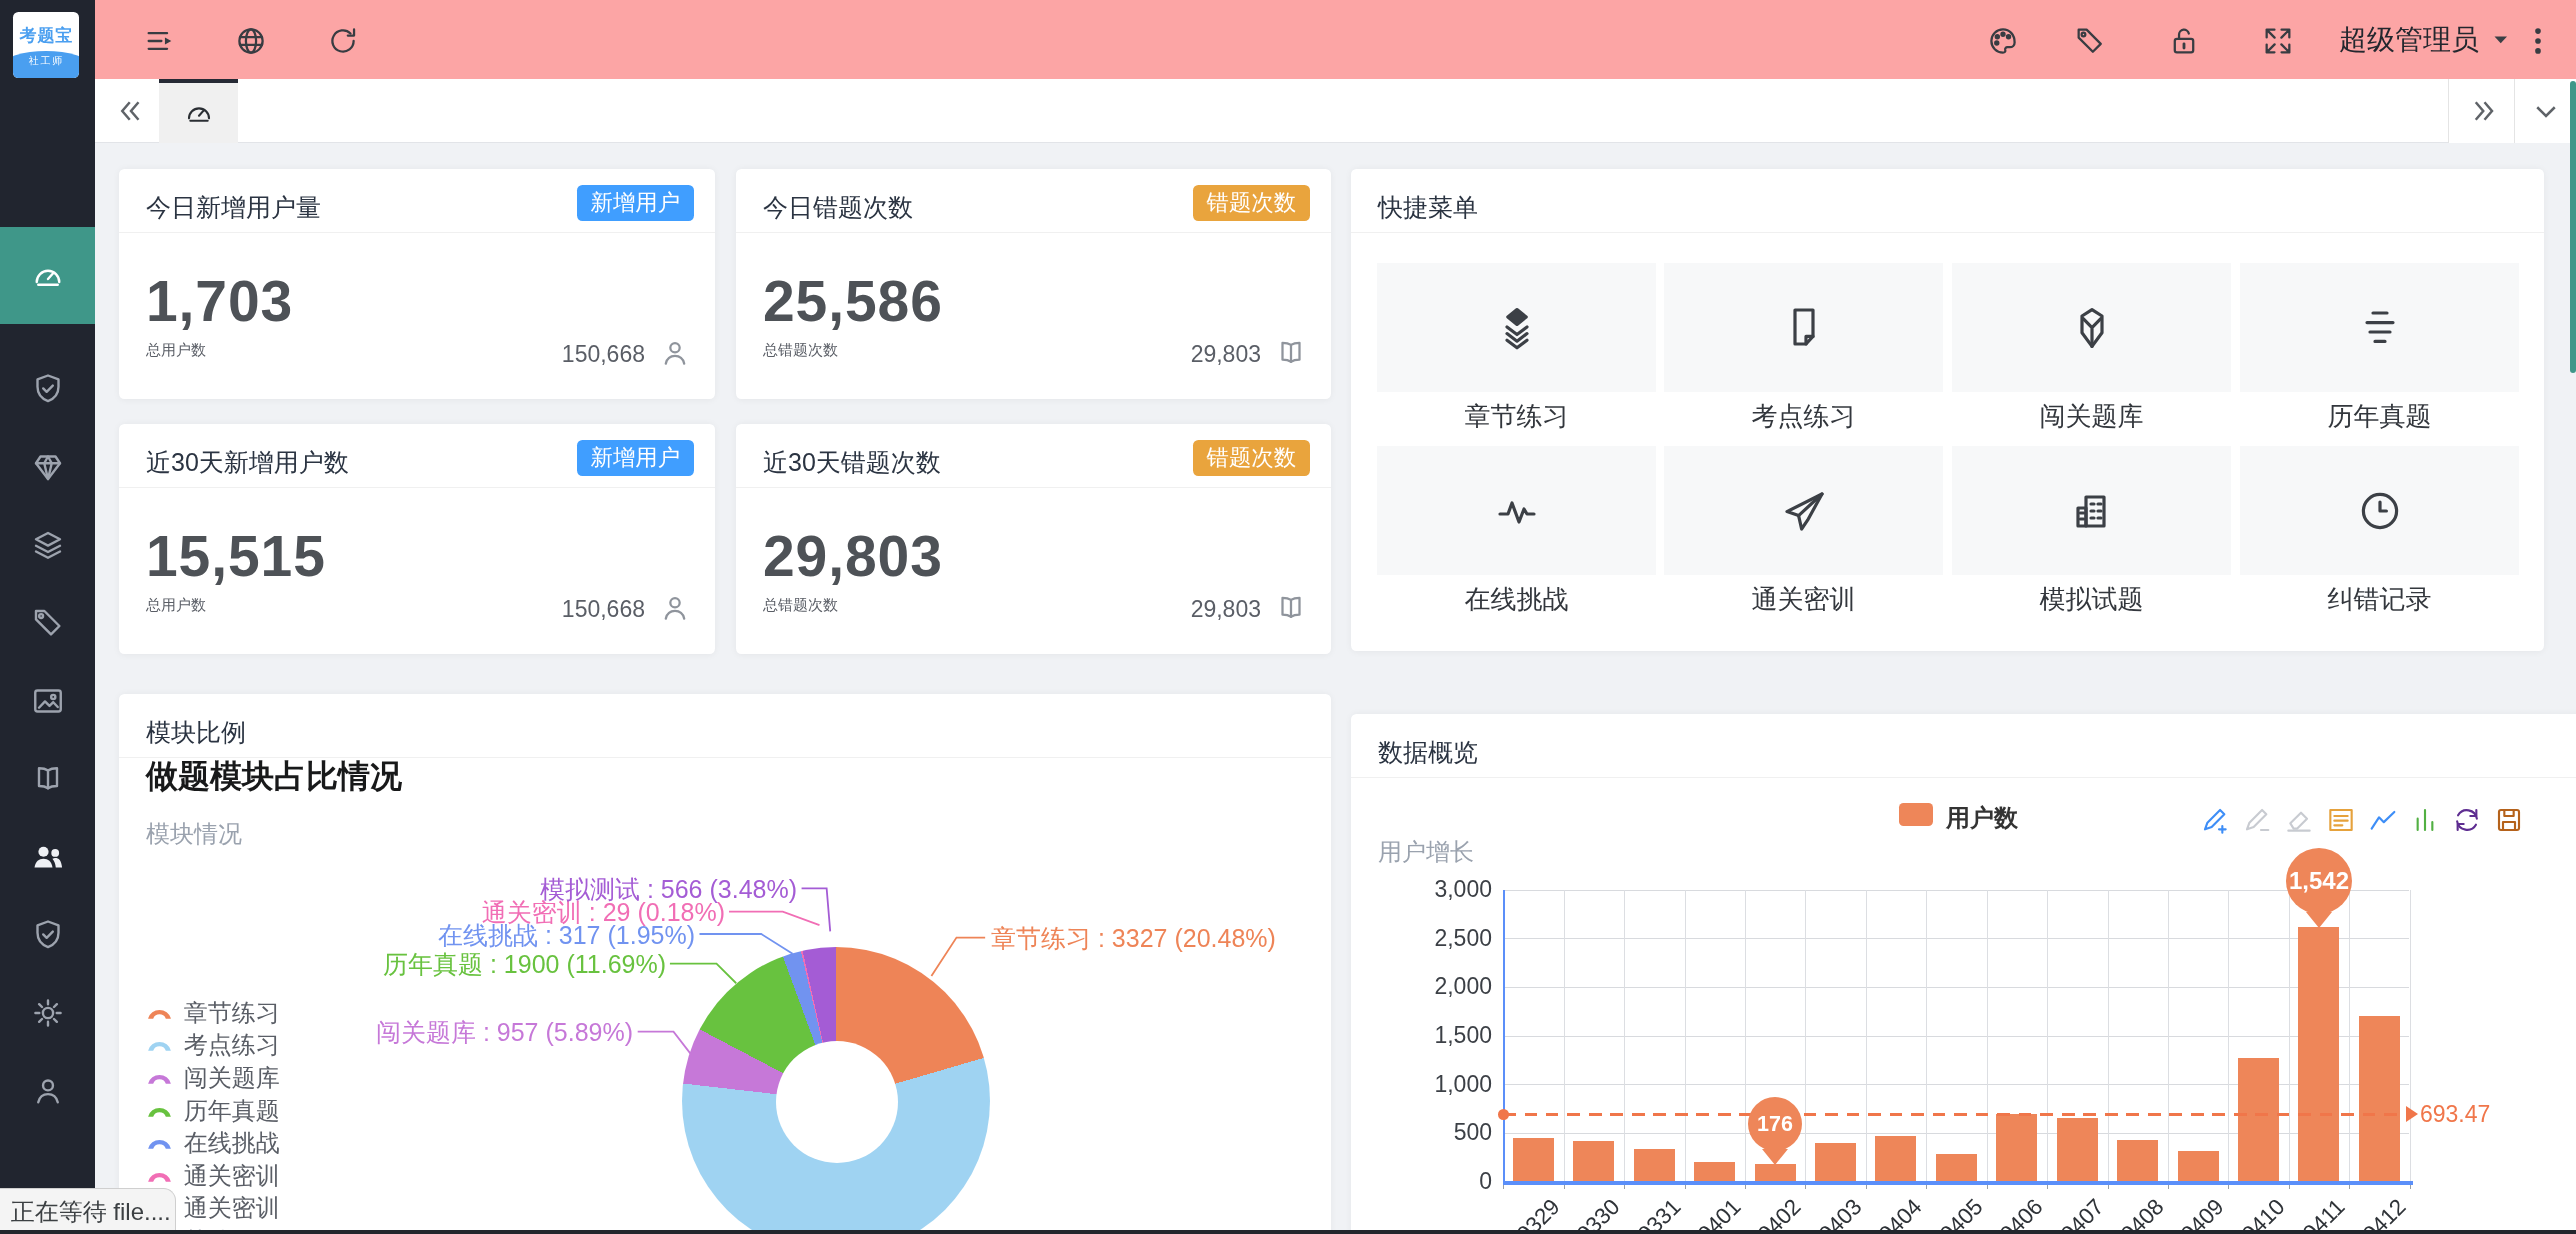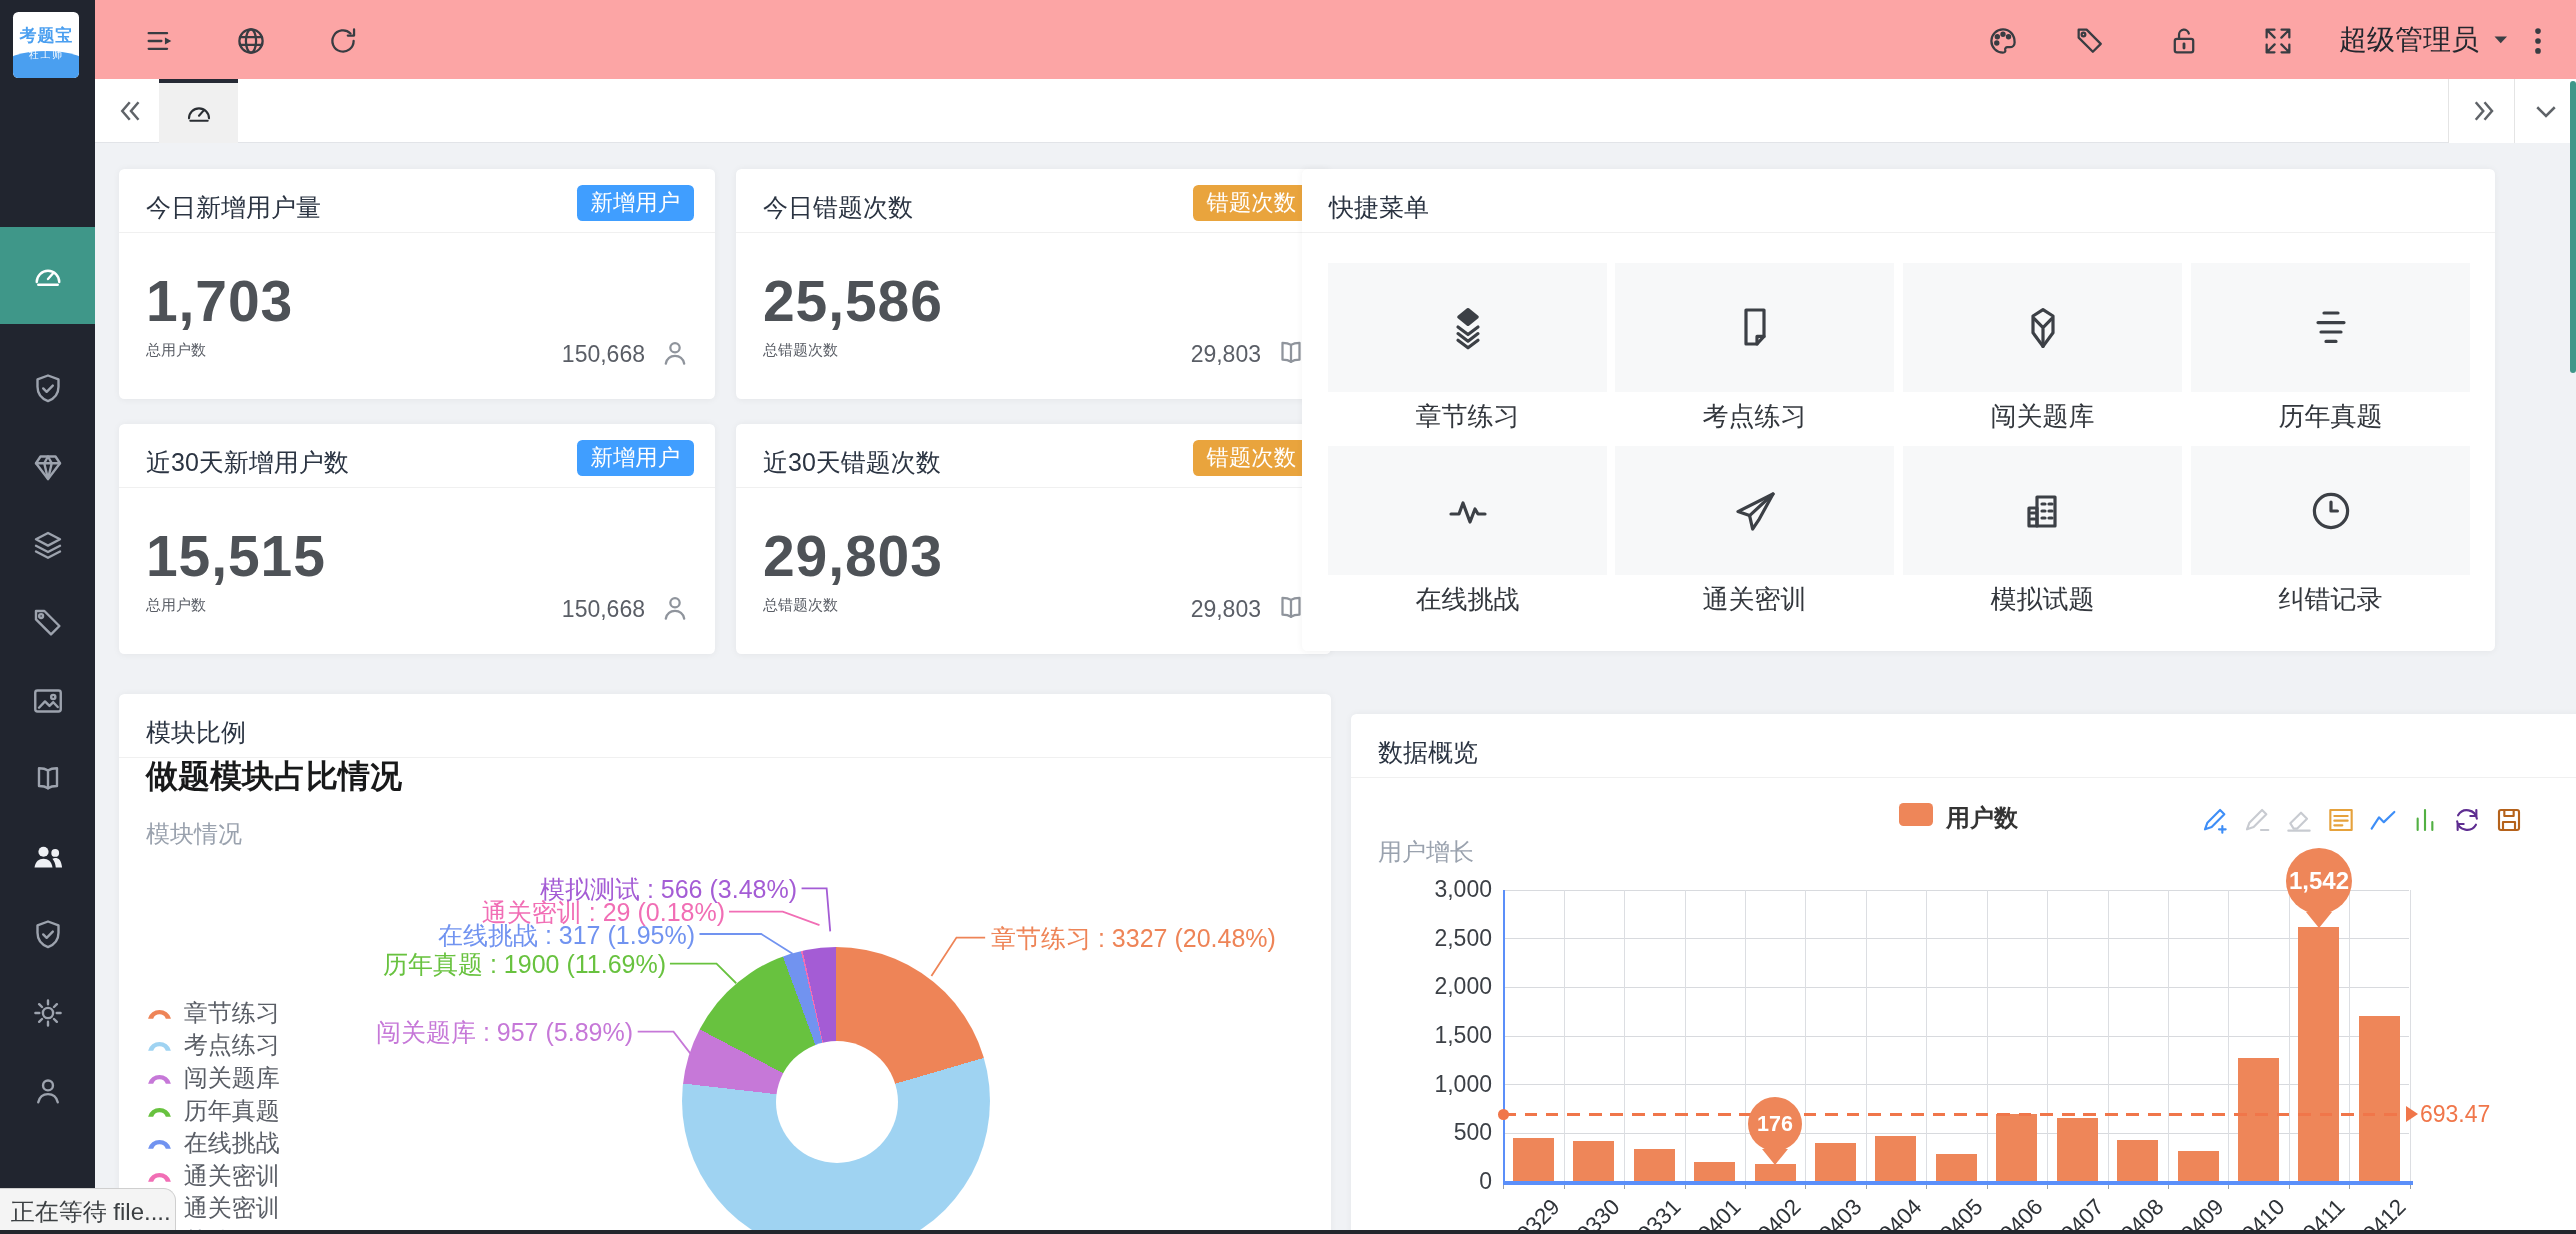--- a/index.html
+++ b/index.html
@@ -5,21 +5,21 @@
   * { margin:0; padding:0; box-sizing:border-box; }
   html,body { width:2576px; height:1234px; overflow:hidden; }
   body { font-family:"Liberation Sans","DejaVu Sans",sans-serif; background:#f0f2f5; position:relative; color:#303133; }
   svg { display:block; }
 
   
   .sidebar { position:absolute; left:0; top:0; width:95px; height:1234px; background:#21252f; z-index:10; }
   .logo-box { position:absolute; left:13.4px; top:11.6px; width:66px; height:66px; background:#fff; border-radius:5.4px; overflow:hidden; }
   .logo-title { position:absolute; top:12.5px; width:100%; text-align:center; font-size:17px; font-weight:bold; color:#4a9ff0; letter-spacing:0.9px; }
   .logo-wave { position:absolute; bottom:0; left:-9px; width:84px; height:27px; background:#4a9ff0; border-radius:50% 50% 0 0; }
-  .logo-sub { position:absolute; bottom:16px; width:100%; text-align:center; font-size:10px; color:#fff; letter-spacing:1.8px; }
+  .logo-sub { position:absolute; bottom:10px; width:100%; text-align:center; font-size:10px; color:#fff; letter-spacing:1.8px; }
   .side-item { position:absolute; left:0; width:95px; height:79px; display:flex; align-items:center; justify-content:center; color:#9da3ae; cursor:pointer; }
   .side-item.active { background:#3f9789; color:#ffffff; height:97px; }
   .side-item.bright { color:#eef0f4; }
   .side-item svg { width:36px; height:36px; }
 
   
   .topbar { position:absolute; left:95px; top:0; width:2481px; height:79px; background:#fca5a5; z-index:5; }
   .tb-icon { position:absolute; top:21.5px; width:39px; height:39px; color:#383c42; cursor:pointer; display:flex; align-items:center; justify-content:center; }
   .tb-icon svg { width:34px; height:34px; }
   .user-menu { position:absolute; top:0; height:79px; display:flex; align-items:center; gap:10.7px; cursor:pointer; }
@@ -309,21 +309,21 @@
   <div class="stat-footer-label">总错题次数</div>
   <div class="stat-footer-value">29,803</div>
   <div class="stat-footer-icon">
       <svg viewBox="0 0 24 24" fill="none" stroke="currentColor" stroke-width="1.6" stroke-linecap="round" stroke-linejoin="round">
         <path d="M12 6.3C10.4 5.2 8.5 4.8 6 4.8v11.9c2.5 0 4.4.4 6 1.5 1.6-1.1 3.5-1.5 6-1.5V4.8c-2.5 0-4.4.4-6 1.5z"></path>
         <path d="M12 6.3v11.9"></path>
       </svg>
     </div>
 </div>
 
-<div class="card" style="left:1302px;top:169px;width:1193px;height:482px">
+<div class="card" style="left:1351px;top:169px;width:1193px;height:482px">
   <div class="card-title">快捷菜单</div>
   <div class="card-divider"></div>
   <div id="quick-items">
       <div class="quick-item" style="left: 26px; top: 94px;">
         <div class="quick-tile">
           <svg viewBox="0 0 24 24" fill="none" stroke="currentColor" stroke-width="1.6" stroke-linecap="round" stroke-linejoin="round">
             <path d="M12 2.8l4.6 3.7L12 10.2 7.4 6.5z" fill="currentColor"></path>
             <path d="M7 11.5l5 3.8 5-3.8M7 14.8l5 3.8 5-3.8M7 18.1l5 3.8 5-3.8"></path>
           </svg>
         </div>

